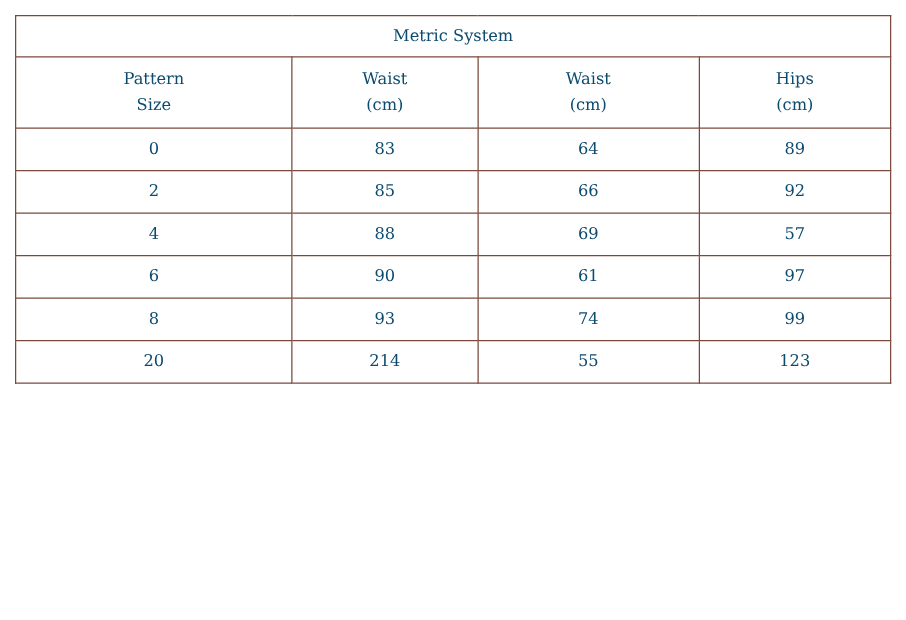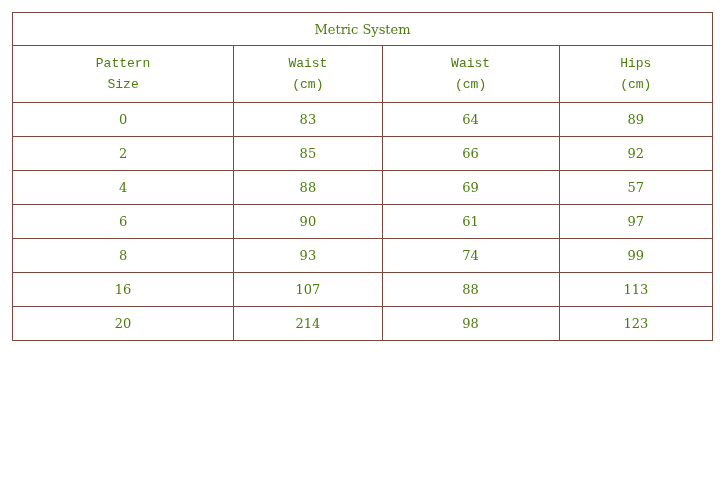--- a/index.html
+++ b/index.html
@@ -16,40 +16,39 @@
     border-collapse: collapse;
     margin: 12px;
     width: 701px;
     table-layout: fixed;
   }
   table.size-chart th,
   table.size-chart td {
     border: 1px solid #7b4a3e;
     text-align: center;
     vertical-align: middle;
-    color: #4d7c0f;
+    color: #0c4a6e;
     font-size: 13px;
     font-weight: normal;
     padding: 0;
     background: #ffffff;
   }
   th.title-cell {
     height: 33px;
     font-weight: bold;
     font-size: 14.5px;
     color: #4e2a26;
   }
   th.col-header {
     height: 57px;
   }
   .hdr-line {
     display: block;
     line-height: 1.2;
     margin: 5px 0;
-    font-family: Liberation Mono, monospace;
   }
   tbody td {
     height: 34px;
   }
 </style>
 </head>
 <body>
 
 <table class="size-chart">
   <colgroup id="colgroup">
@@ -106,25 +105,19 @@
         <td>61</td>
         <td>97</td>
       </tr>
       <tr>
         <td>8</td>
         <td>93</td>
         <td>74</td>
         <td>99</td>
       </tr>
       <tr>
-        <td>16</td>
-        <td>107</td>
-        <td>88</td>
-        <td>113</td>
-      </tr>
-      <tr>
         <td>20</td>
         <td>214</td>
-        <td>98</td>
+        <td>55</td>
         <td>123</td>
       </tr>
     </tbody>
 </table>
 
 </body></html>

